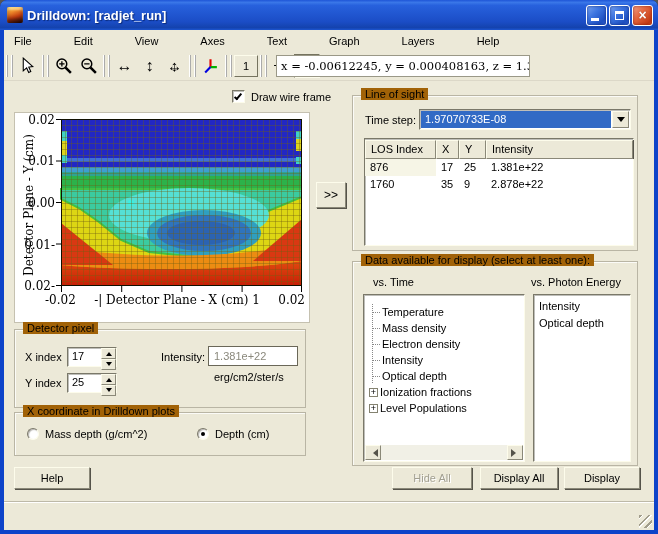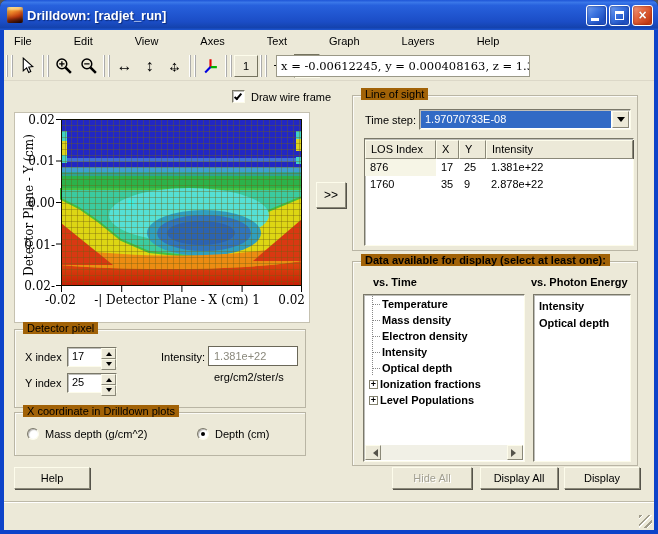--- a/index.html
+++ b/index.html
@@ -77,21 +77,21 @@
   .table{position:absolute;background:#fff;}
   .trow{display:flex;height:17px;align-items:flex-end;}
   .thead{height:20px;}
   .th{height:19px;border:1px solid;border-color:#fdfceb #8a8878 #8a8878 #fdfceb;background:#ece9d8;
     padding:2px 0 0 5px;box-shadow:1px 0 0 #55534a;}
   .td{padding-left:5px;height:17px;line-height:17px;white-space:nowrap;}
   .c0{width:71px;}.c1{width:23px;}.c2{width:27px;}.c3{flex:1;}
   .hl{background:#f6f5e6;}
   
   .list{position:absolute;background:#fff;}
-  .tree{padding:1px 0 0 3px;}
+  .tree{padding:9px 0 0 3px;}
   .tree-item{display:flex;align-items:center;height:16px;position:relative;}
   .stub{width:10px;height:16px;margin-left:5px;position:relative;
     background:repeating-linear-gradient(180deg,#888 0 1px,transparent 1px 2px) left top/1px 100% no-repeat;}
   .stub::after{content:"";position:absolute;left:1px;top:8px;width:8px;height:1px;
     background:repeating-linear-gradient(90deg,#888 0 1px,transparent 1px 2px);}
   .plusbox{width:9px;height:9px;border:1px solid #848270;background:#fff;margin:0 2px 0 2px;
     display:flex;align-items:center;justify-content:center;font-size:9px;line-height:7px;color:#000;flex:none;}
   .hscroll{position:absolute;left:1px;bottom:1px;right:1px;height:15px;background:#f1f0e6;
     display:flex;justify-content:space-between;}
   .sbtn{width:16px;height:15px;display:flex;align-items:center;justify-content:center;}
@@ -296,21 +296,21 @@
         </div>
         <div class="trow">
           <span class="td c0">1760</span>
           <span class="td c1">35</span>
           <span class="td c2">9</span>
           <span class="td c3">2.878e+22</span>
         </div>
       </div>
     </div>
 
-    <div class="group" style="left:348px;top:180px;width:286px;height:205px;font-weight:bold;">
+    <div class="group" style="left:348px;top:180px;width:286px;height:205px;">
       <span class="glabel">Data available for display (select at least one):</span>
       <span style="position:absolute;left:20px;top:14px;">vs. Time</span>
       <span style="position:absolute;left:178px;top:14px;">vs. Photon Energy</span>
 
       <div class="list sunken tree" style="left:10px;top:32px;width:162px;height:168px;">
         <div class="tree-item">
           <span class="stub"></span>
           <span>Temperature</span>
         </div>
         <div class="tree-item">

